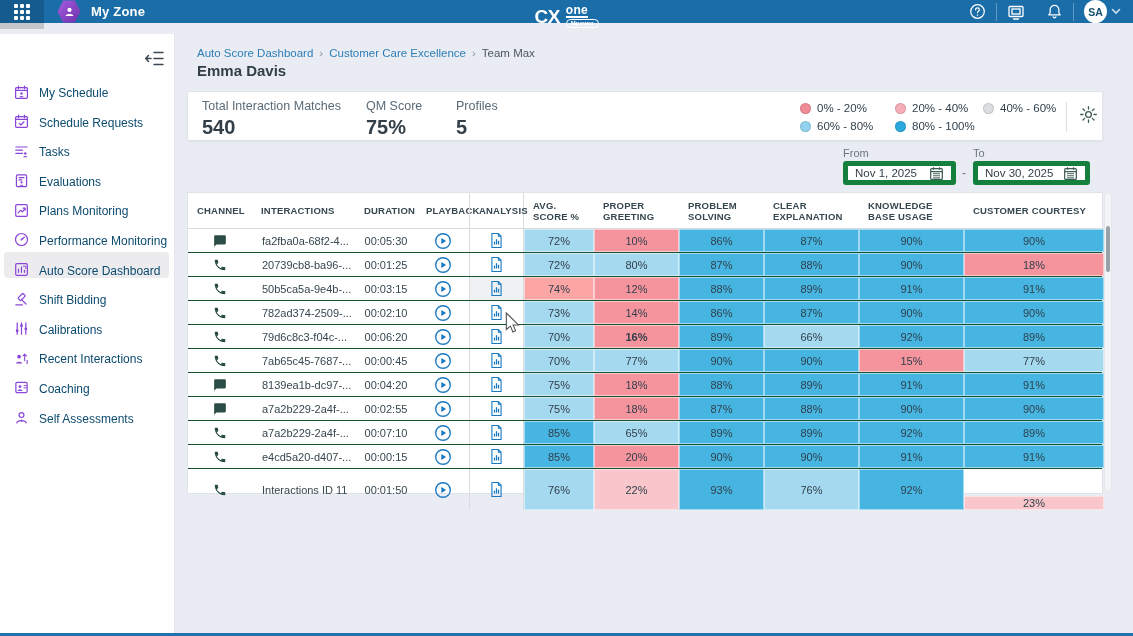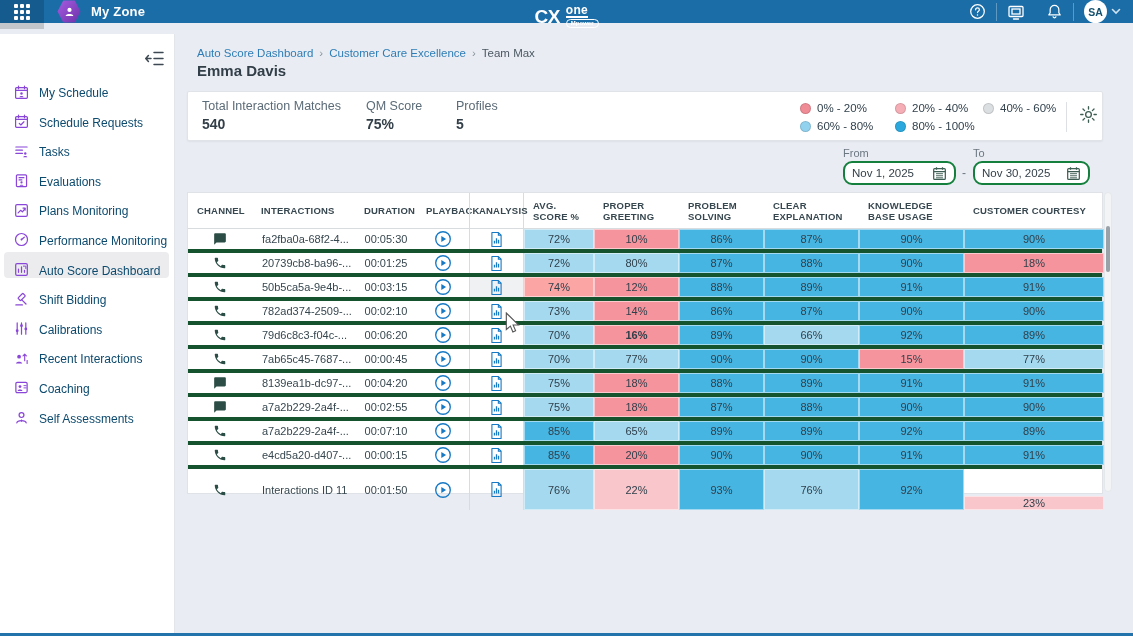--- a/index.html
+++ b/index.html
@@ -38,39 +38,39 @@
   
   .main{position:absolute;left:175px;top:34px;right:0;bottom:3px;}
   .crumbs{position:absolute;left:22px;top:13px;font-size:11.5px;color:#5c6872;}
   .crumbs a{color:#2e7db6;text-decoration:none;cursor:pointer;}
   .crumb-sep{color:#8a949c;margin:0 6px;}
   .ptitle{position:absolute;left:22px;top:28px;font-size:15px;font-weight:700;color:#333f48;}
 
   .card{position:absolute;left:12px;top:57px;width:916px;height:50px;background:#fff;border:1px solid #e0e4e9;border-radius:2px;box-shadow:0 1px 2px rgba(0,0,0,.05);}
   .stat{position:absolute;top:7px;}
   .stat .sl{font-size:12.5px;color:#5b6b77;}
-  .stat .sv{margin-top:3px;font-size:14px;font-weight:700;color:#333f48;}
+  .stat .sv{margin-top:3px;font-size:20px;font-weight:700;color:#333f48;}
   .legend{position:absolute;left:612px;top:7px;display:grid;grid-template-columns:95px 88px 80px;grid-auto-rows:18px;font-size:11.5px;color:#33424d;}
   .lg{display:flex;align-items:center;gap:6px;}
   .dot{width:11px;height:11px;border-radius:50%;border:1px solid rgba(0,0,0,.12);}
   .vsep{position:absolute;left:878px;top:10px;width:1px;height:30px;background:#dcdfe3;}
   .gear{position:absolute;left:891px;top:13px;width:20px;height:20px;color:#3d5c52;cursor:pointer;}
 
   .dr-label{position:absolute;font-size:11px;color:#6b7680;}
-  .dr-input{position:absolute;height:24px;background:#fff;border:2px solid #15803d;border-radius:9px;display:flex;align-items:center;padding:0 7px;gap:6px;}
+  .dr-input{position:absolute;height:24px;background:#fff;border:5px solid #15803d;border-radius:3px;display:flex;align-items:center;padding:0 7px;gap:6px;}
   .dr-input input{border:none;outline:none;padding:0;margin:0;font-size:11.5px;color:#333f48;width:100%;background:transparent;}
   .cal-ic{width:15px;height:15px;color:#3d5c52;flex:0 0 auto;cursor:pointer;}
   .dr-dash{position:absolute;font-size:12px;color:#6b7680;}
 
   
   .table{position:absolute;left:12px;top:158px;width:916px;background:#fff;border:1px solid #dfe3e8;}
   .t-row{display:grid;grid-template-columns:64px 103px 62px 52px 55px 70px 85px 85px 95px 105px 140px;}
   .t-head{height:36px;border-bottom:1px solid #d8dcdf;}
   .t-h{display:flex;align-items:center;padding:0 4px 0 9px;font-size:9.5px;font-weight:700;color:#37474f;line-height:11px;letter-spacing:.2px;}
-  .t-body .t-row{height:24px;border-bottom:4px solid #14532d;}
+  .t-body .t-row{height:24px;border-bottom:1px solid #14532d;}
   .t-body .t-row:last-child{border-bottom:none;}
   .td{display:flex;align-items:center;font-size:11px;color:#37474f;}
   .td.center{justify-content:center;}
   .td.pad{padding-left:10px;}
   .c-analysis{border-left:1px solid #d8dcdf;border-right:1px solid #d8dcdf;}
   .td.hovered{background:#f0f1f2;}
   .score{justify-content:center;border:1px solid rgba(255,255,255,.5);color:#2f3f4a;}
   .chan svg{width:14px;height:14px;fill:#2b4d45;}
   .playbtn,.anbtn{width:18px;height:18px;cursor:pointer;display:flex;align-items:center;justify-content:center;}
 

